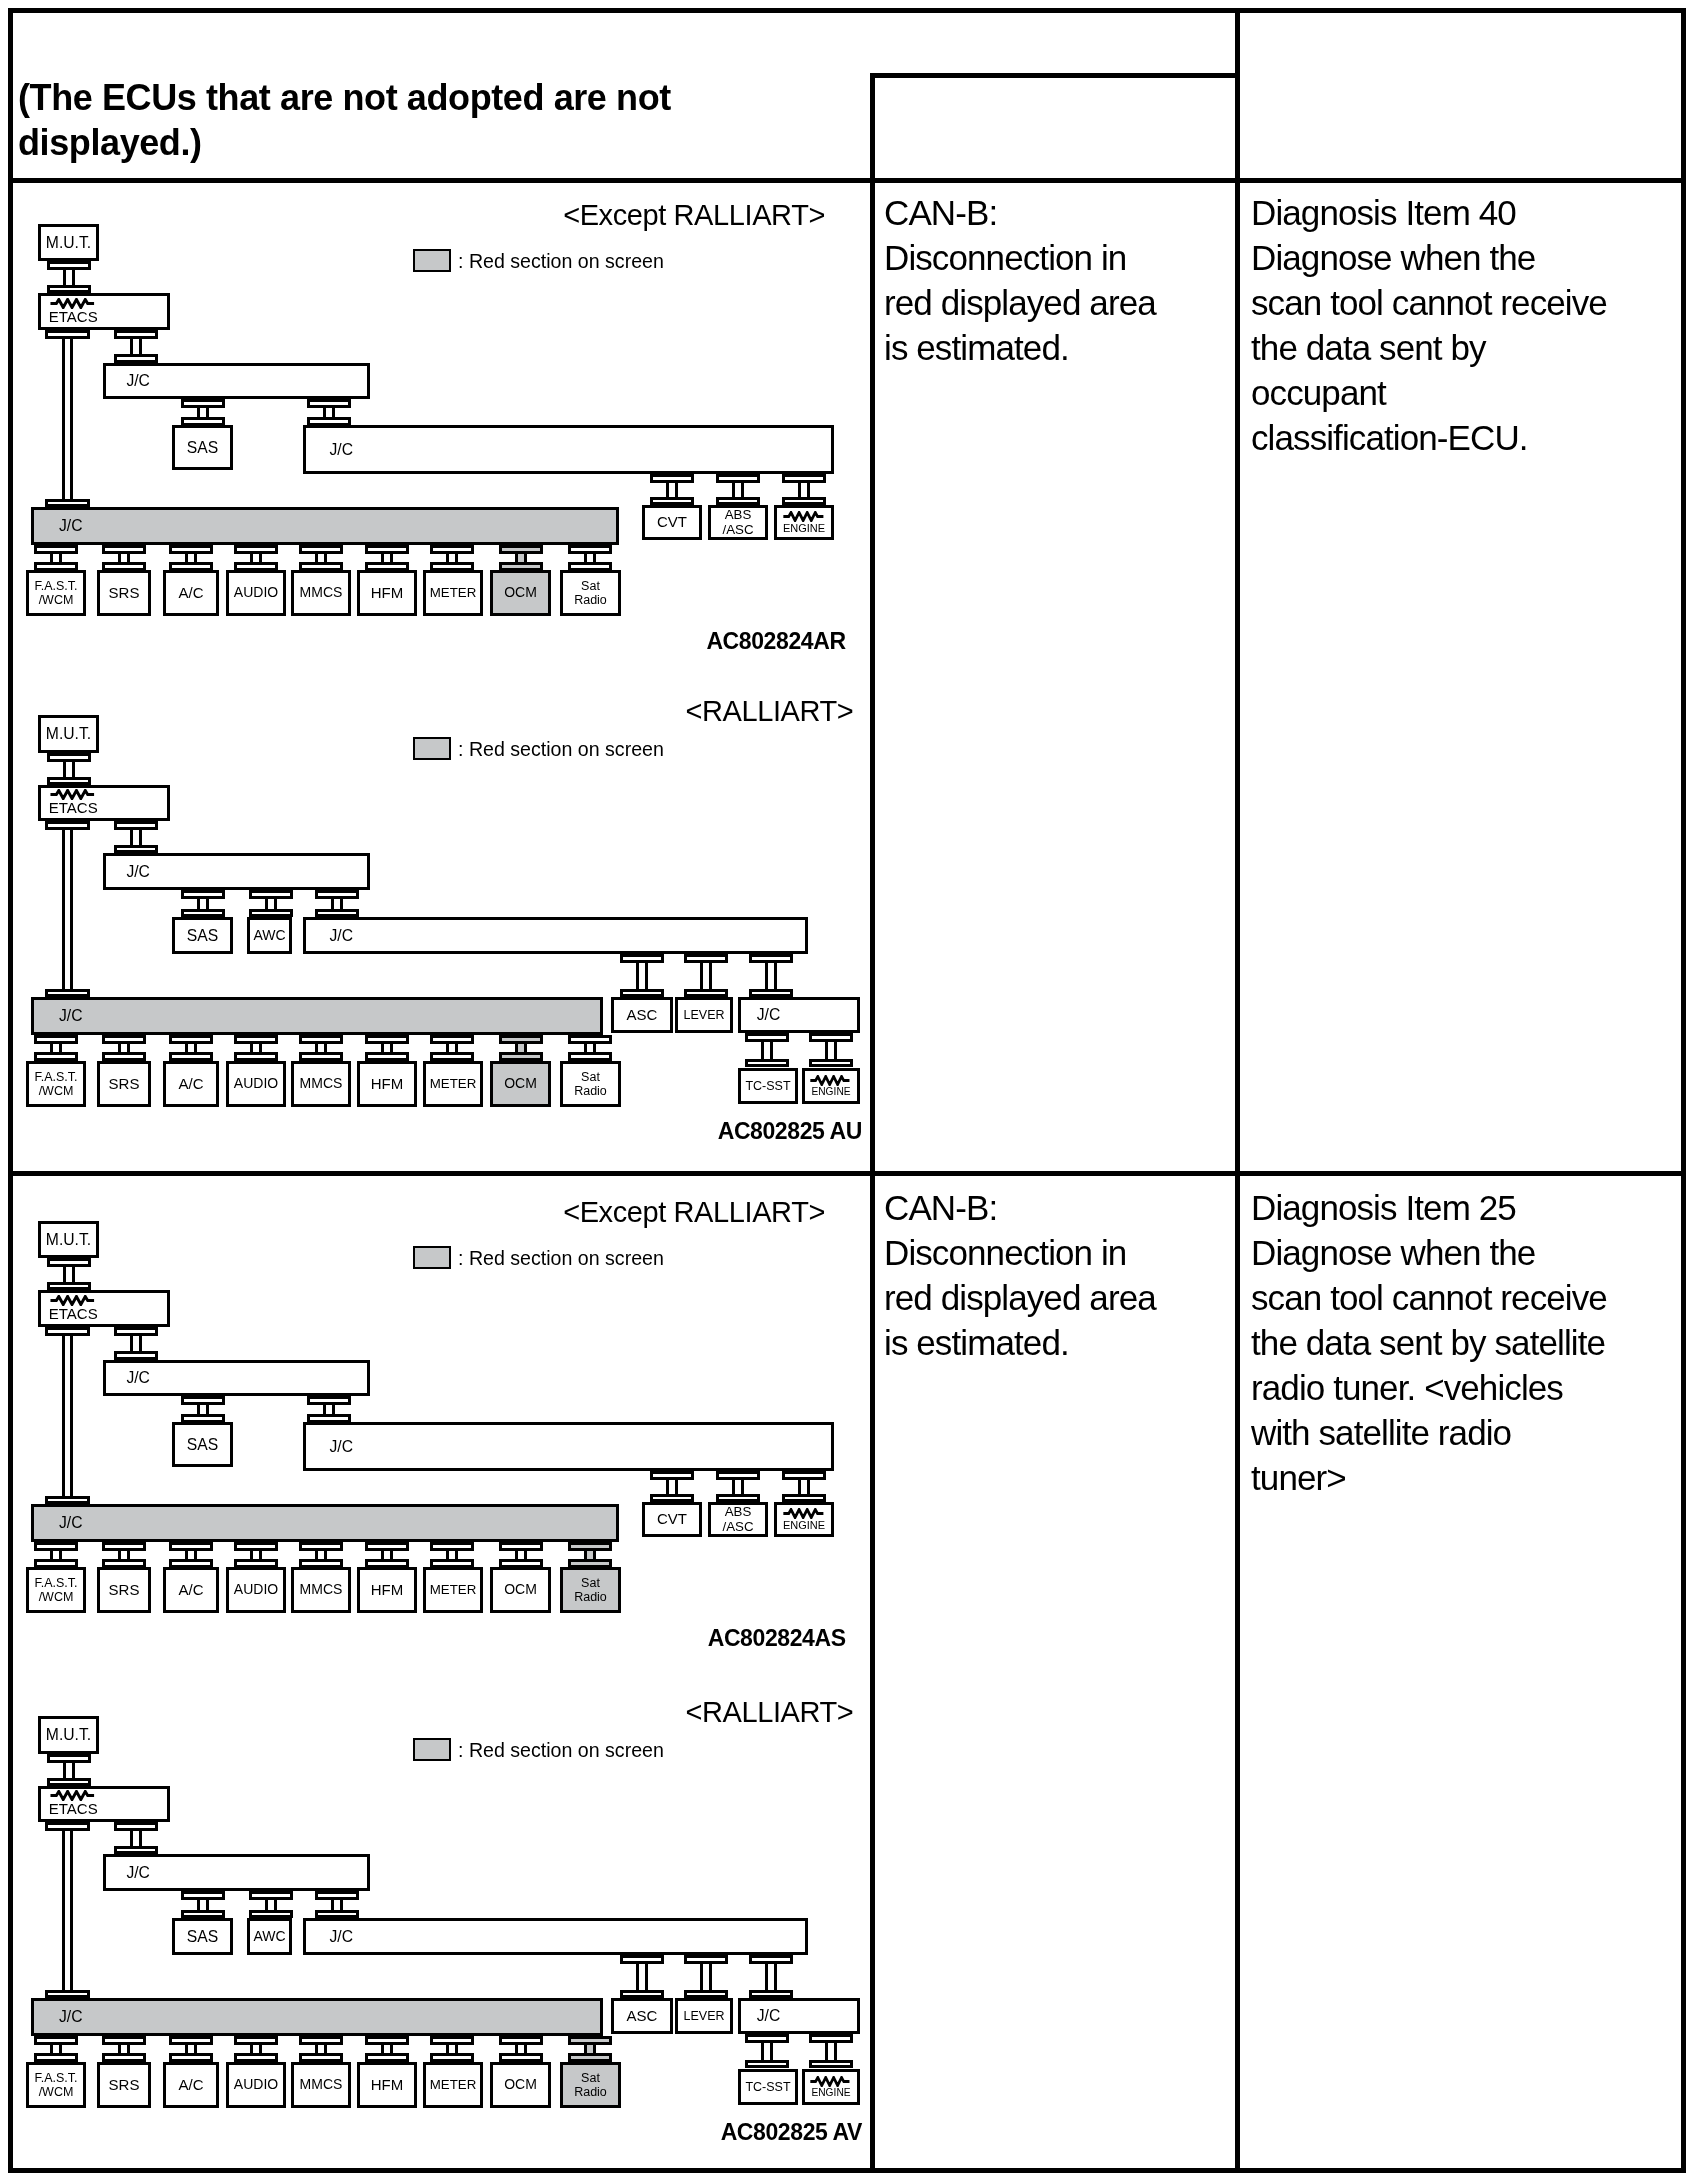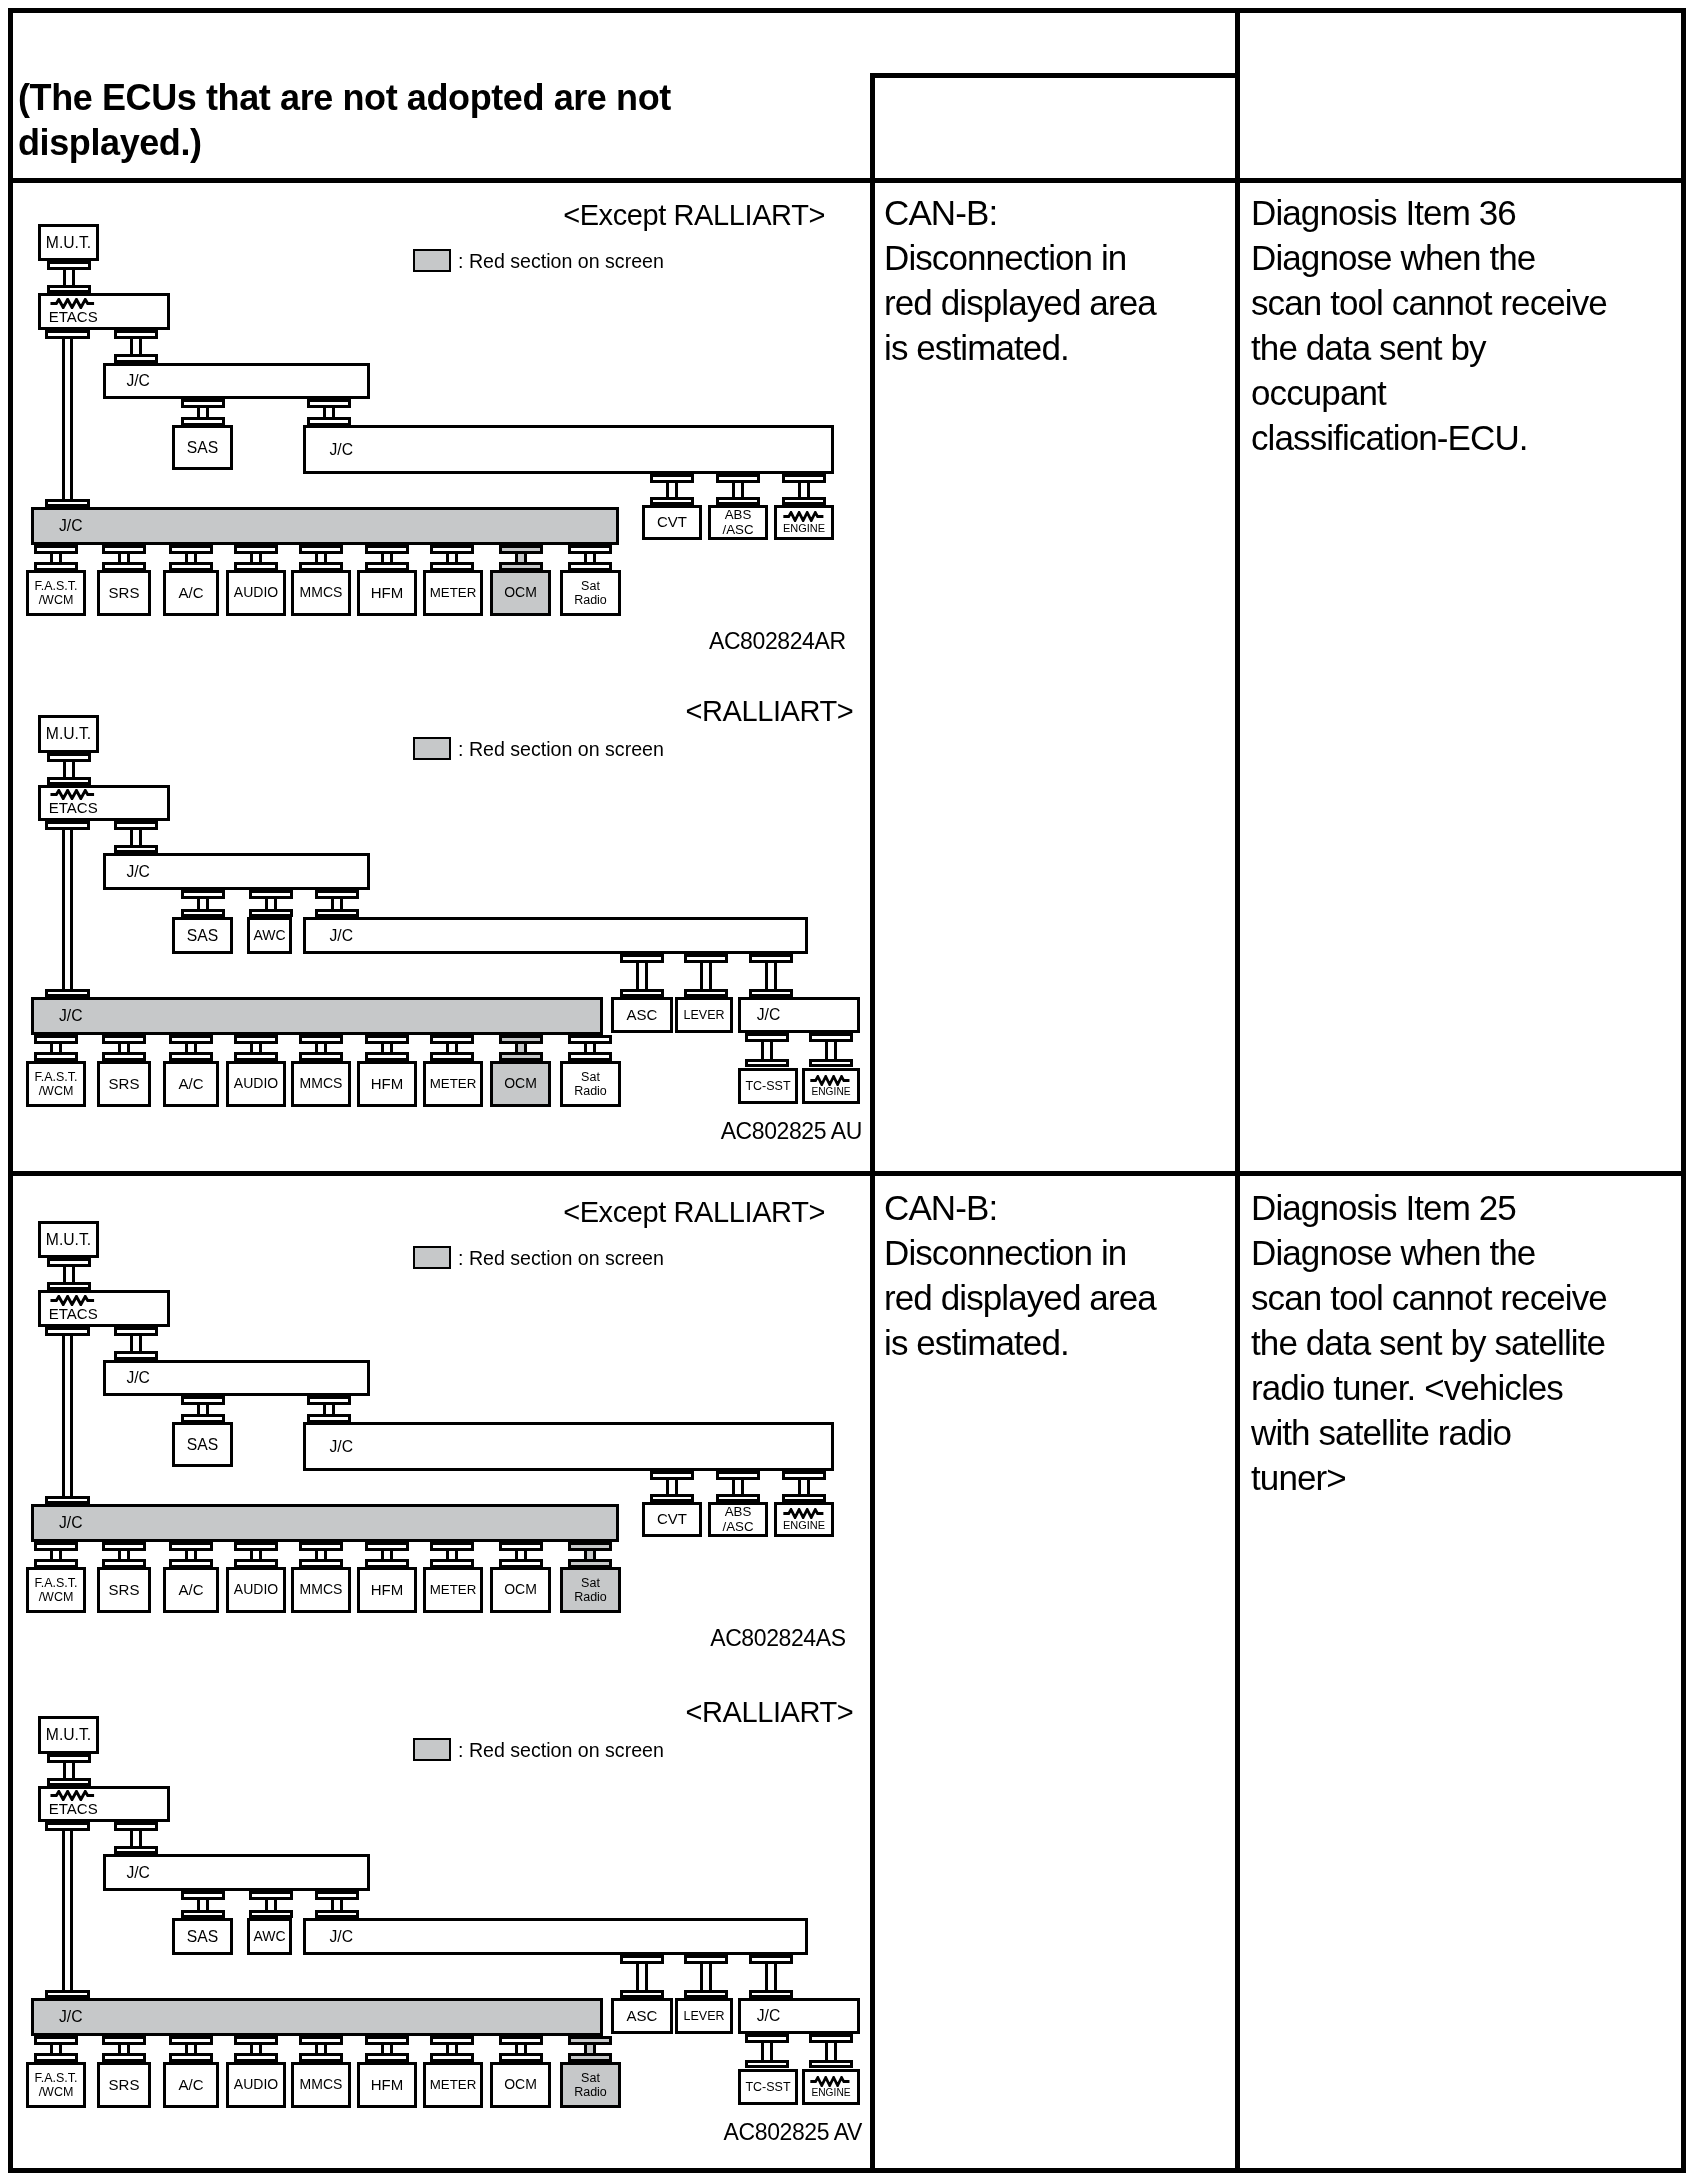--- a/index.html
+++ b/index.html
@@ -9,21 +9,21 @@
   }
   .gridline { position:absolute; background:#000; }
   .outer-border { position:absolute; left:7.8px; top:7.8px; width:1678px; height:2165px;
     border:5.5px solid #000; box-sizing:border-box; }
   .hdr-text { position:absolute; font-weight:bold; font-size:36px; letter-spacing:-0.4px;
     line-height:45px; white-space:pre-line; }
   .cell-text { position:absolute; font-size:35px; letter-spacing:-0.9px; line-height:45px;
     white-space:pre-line; }
   .diagram { position:absolute; left:0; width:873px; height:517px; }
   .dg-title { position:absolute; font-size:29px; letter-spacing:-0.4px; }
-  .dg-code { position:absolute; font-size:23px; font-weight:normal; letter-spacing:-0.4px; }
+  .dg-code { position:absolute; font-size:23px; font-weight:bold; letter-spacing:-0.4px; }
   .legend-swatch { position:absolute; box-sizing:border-box; border:2.4px solid #000; }
   .legend-text { position:absolute; font-size:19.6px; }
   .dbox { position:absolute; box-sizing:border-box; border:3.9px solid #000; background:#fff;
     display:flex; align-items:center; justify-content:center; }
   .dbox .lbl { white-space:pre-line; line-height:1.12; text-align:center; }
   .dbox.left { justify-content:flex-start; }
   .dbox.left .lbl { text-align:left; }
   .dbox.col { flex-direction:column; align-items:flex-start; justify-content:center; }
   .dbox.col .lbl { text-align:left; }
   .dbox.colc { flex-direction:column; align-items:center; justify-content:center; }
@@ -45,21 +45,21 @@
   <div class="gridline" style="left:7.8px;   top:178px; width:1678px; height:4.7px;"></div>
   <div class="gridline" style="left:7.8px;   top:1171px;width:1678px; height:4.7px;"></div>
 
   <div class="hdr-text" style="left:18px; top:75px; width:839px;">(The ECUs that are not adopted are not
 displayed.)</div>
 
   <div class="cell-text" style="left:884px; top:190px; width:345px;">CAN-B:
 Disconnection in
 red displayed area
 is estimated.</div>
-  <div class="cell-text" style="left:1251px; top:190px; width:427px;">Diagnosis Item 36
+  <div class="cell-text" style="left:1251px; top:190px; width:427px;">Diagnosis Item 40
 Diagnose when the
 scan tool cannot receive
 the data sent by
 occupant
 classification-ECU.</div>
 
   <div class="cell-text" style="left:884px; top:1185px; width:345px;">CAN-B:
 Disconnection in
 red displayed area
 is estimated.</div>

